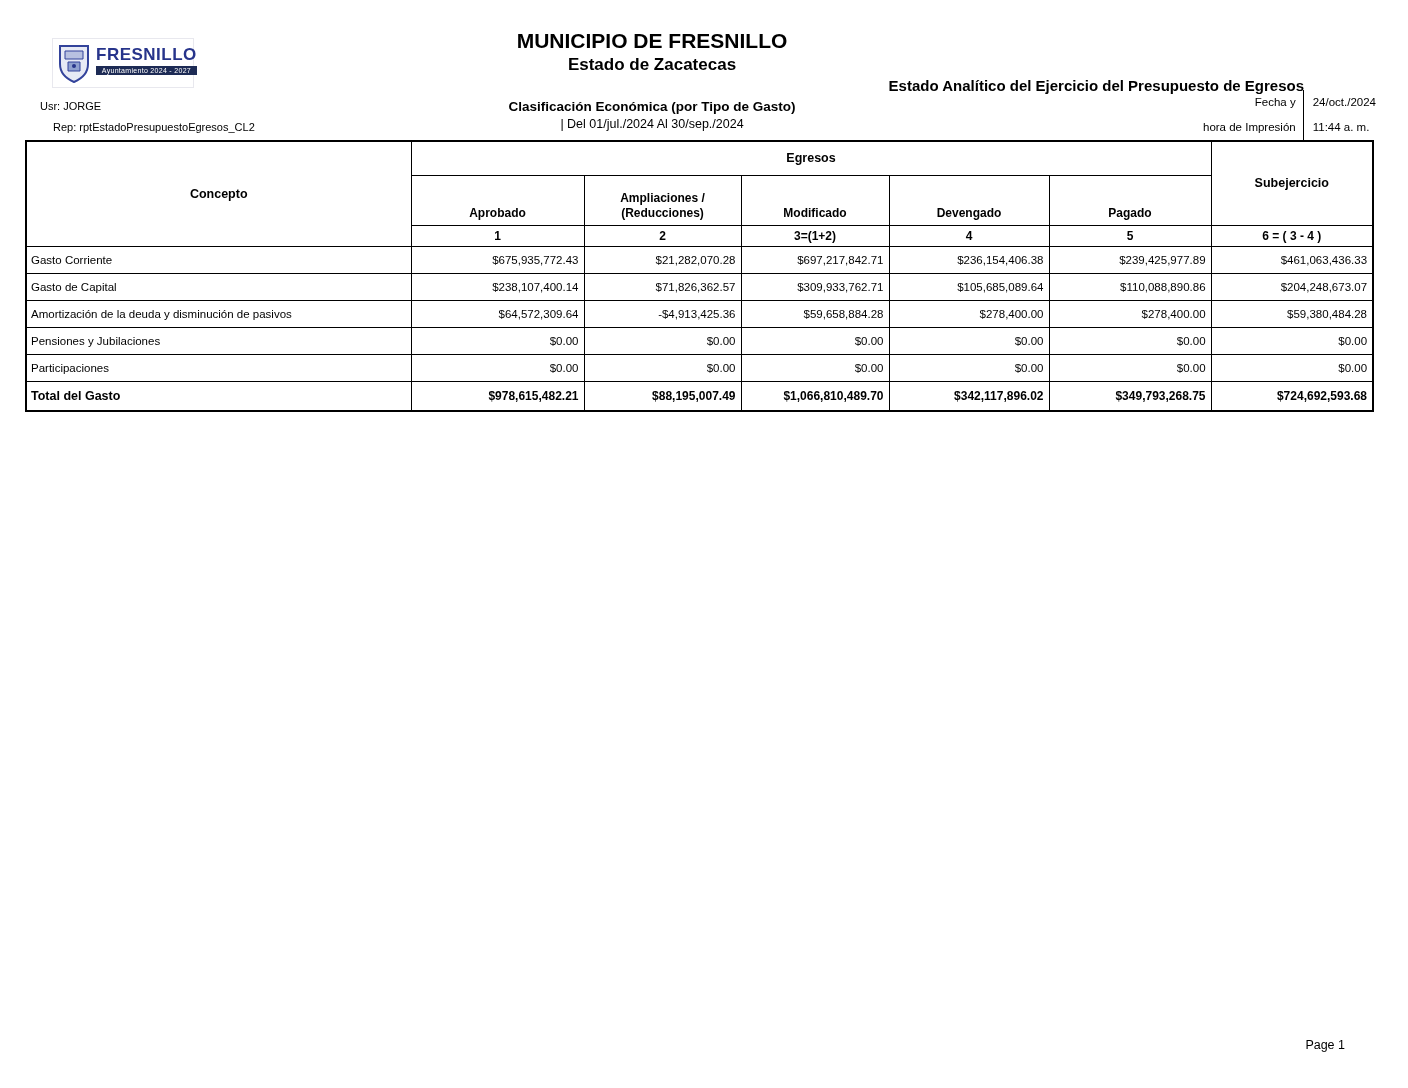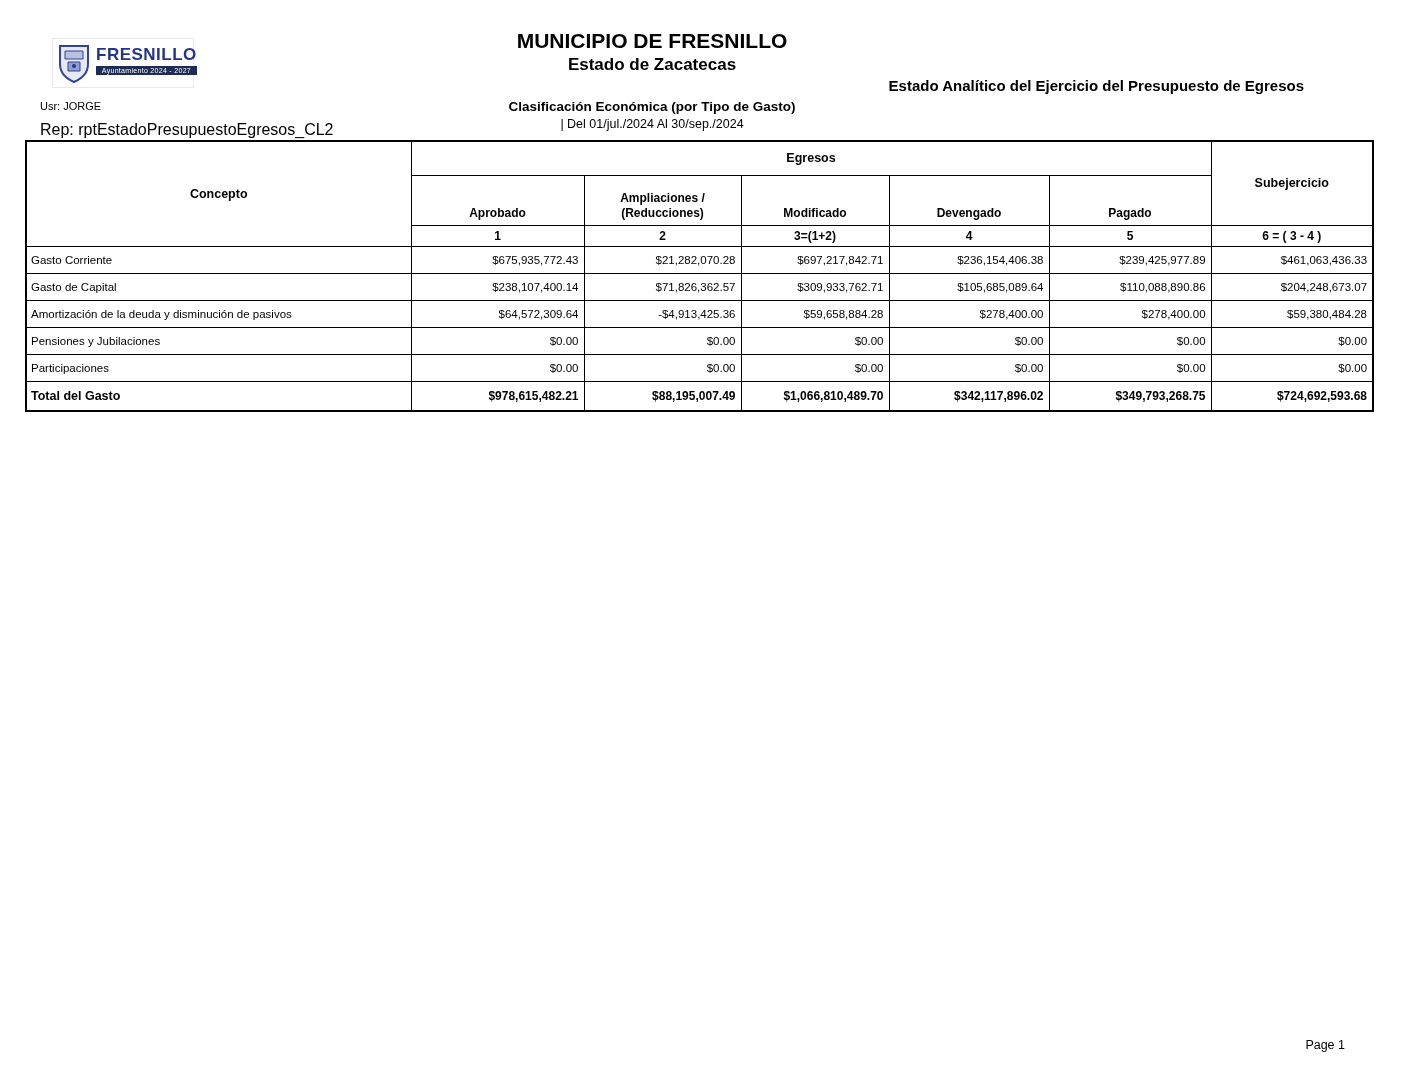--- a/index.html
+++ b/index.html
@@ -31,21 +31,21 @@
   }
   .logo-sub {
     margin-top:2px;
     background:#1d2b55; color:#fff;
     font-size:7px; text-align:center; padding:1px 2px;
     letter-spacing:0.3px;
   }
 
   
   .usr-label { position:absolute; left:40px; top:100px; font-size:11px; }
-  .rep-label { position:absolute; left:40px; top:121px; font-size:16px; }
+  .rep-label { position:absolute; left:53px; top:121px; font-size:11px; }
 
   
   .titles { position:absolute; left:0; top:28px; width:1304px; text-align:center; }
   .title1 { font-size:21px; font-weight:bold; line-height:26px; }
   .title2 { font-size:17px; font-weight:bold; line-height:21px; }
   .title3 { font-size:15px; font-weight:bold; line-height:22px;text-align:right; }
   .title4 { font-size:13.5px; font-weight:bold; line-height:19px; }
   .period { font-size:12.5px; line-height:17px; }
 
   
@@ -113,20 +113,30 @@
   <div class="rep-label">Rep: rptEstadoPresupuestoEgresos_CL2</div>
 
   <div class="titles">
     <div class="title1">MUNICIPIO DE FRESNILLO</div>
     <div class="title2">Estado de Zacatecas</div>
     <div class="title3">Estado Analítico del Ejercicio del Presupuesto de Egresos</div>
     <div class="title4">Clasificación Económica (por Tipo de Gasto)</div>
     <div class="period">| Del 01/jul./2024 Al 30/sep./2024</div>
   </div>
 
+  <div class="datetime">
+    <div class="dt-labels">
+      <div>Fecha y</div>
+      <div>hora de Impresión</div>
+    </div>
+    <div class="dt-values">
+      <div>24/oct./2024</div>
+      <div>11:44 a. m.</div>
+    </div>
+  </div>
 
   <table class="report">
     <colgroup>
       <col style="width:385px">
       <col style="width:173px">
       <col style="width:157px">
       <col style="width:148px">
       <col style="width:160px">
       <col style="width:162px">
       <col style="width:162px">

